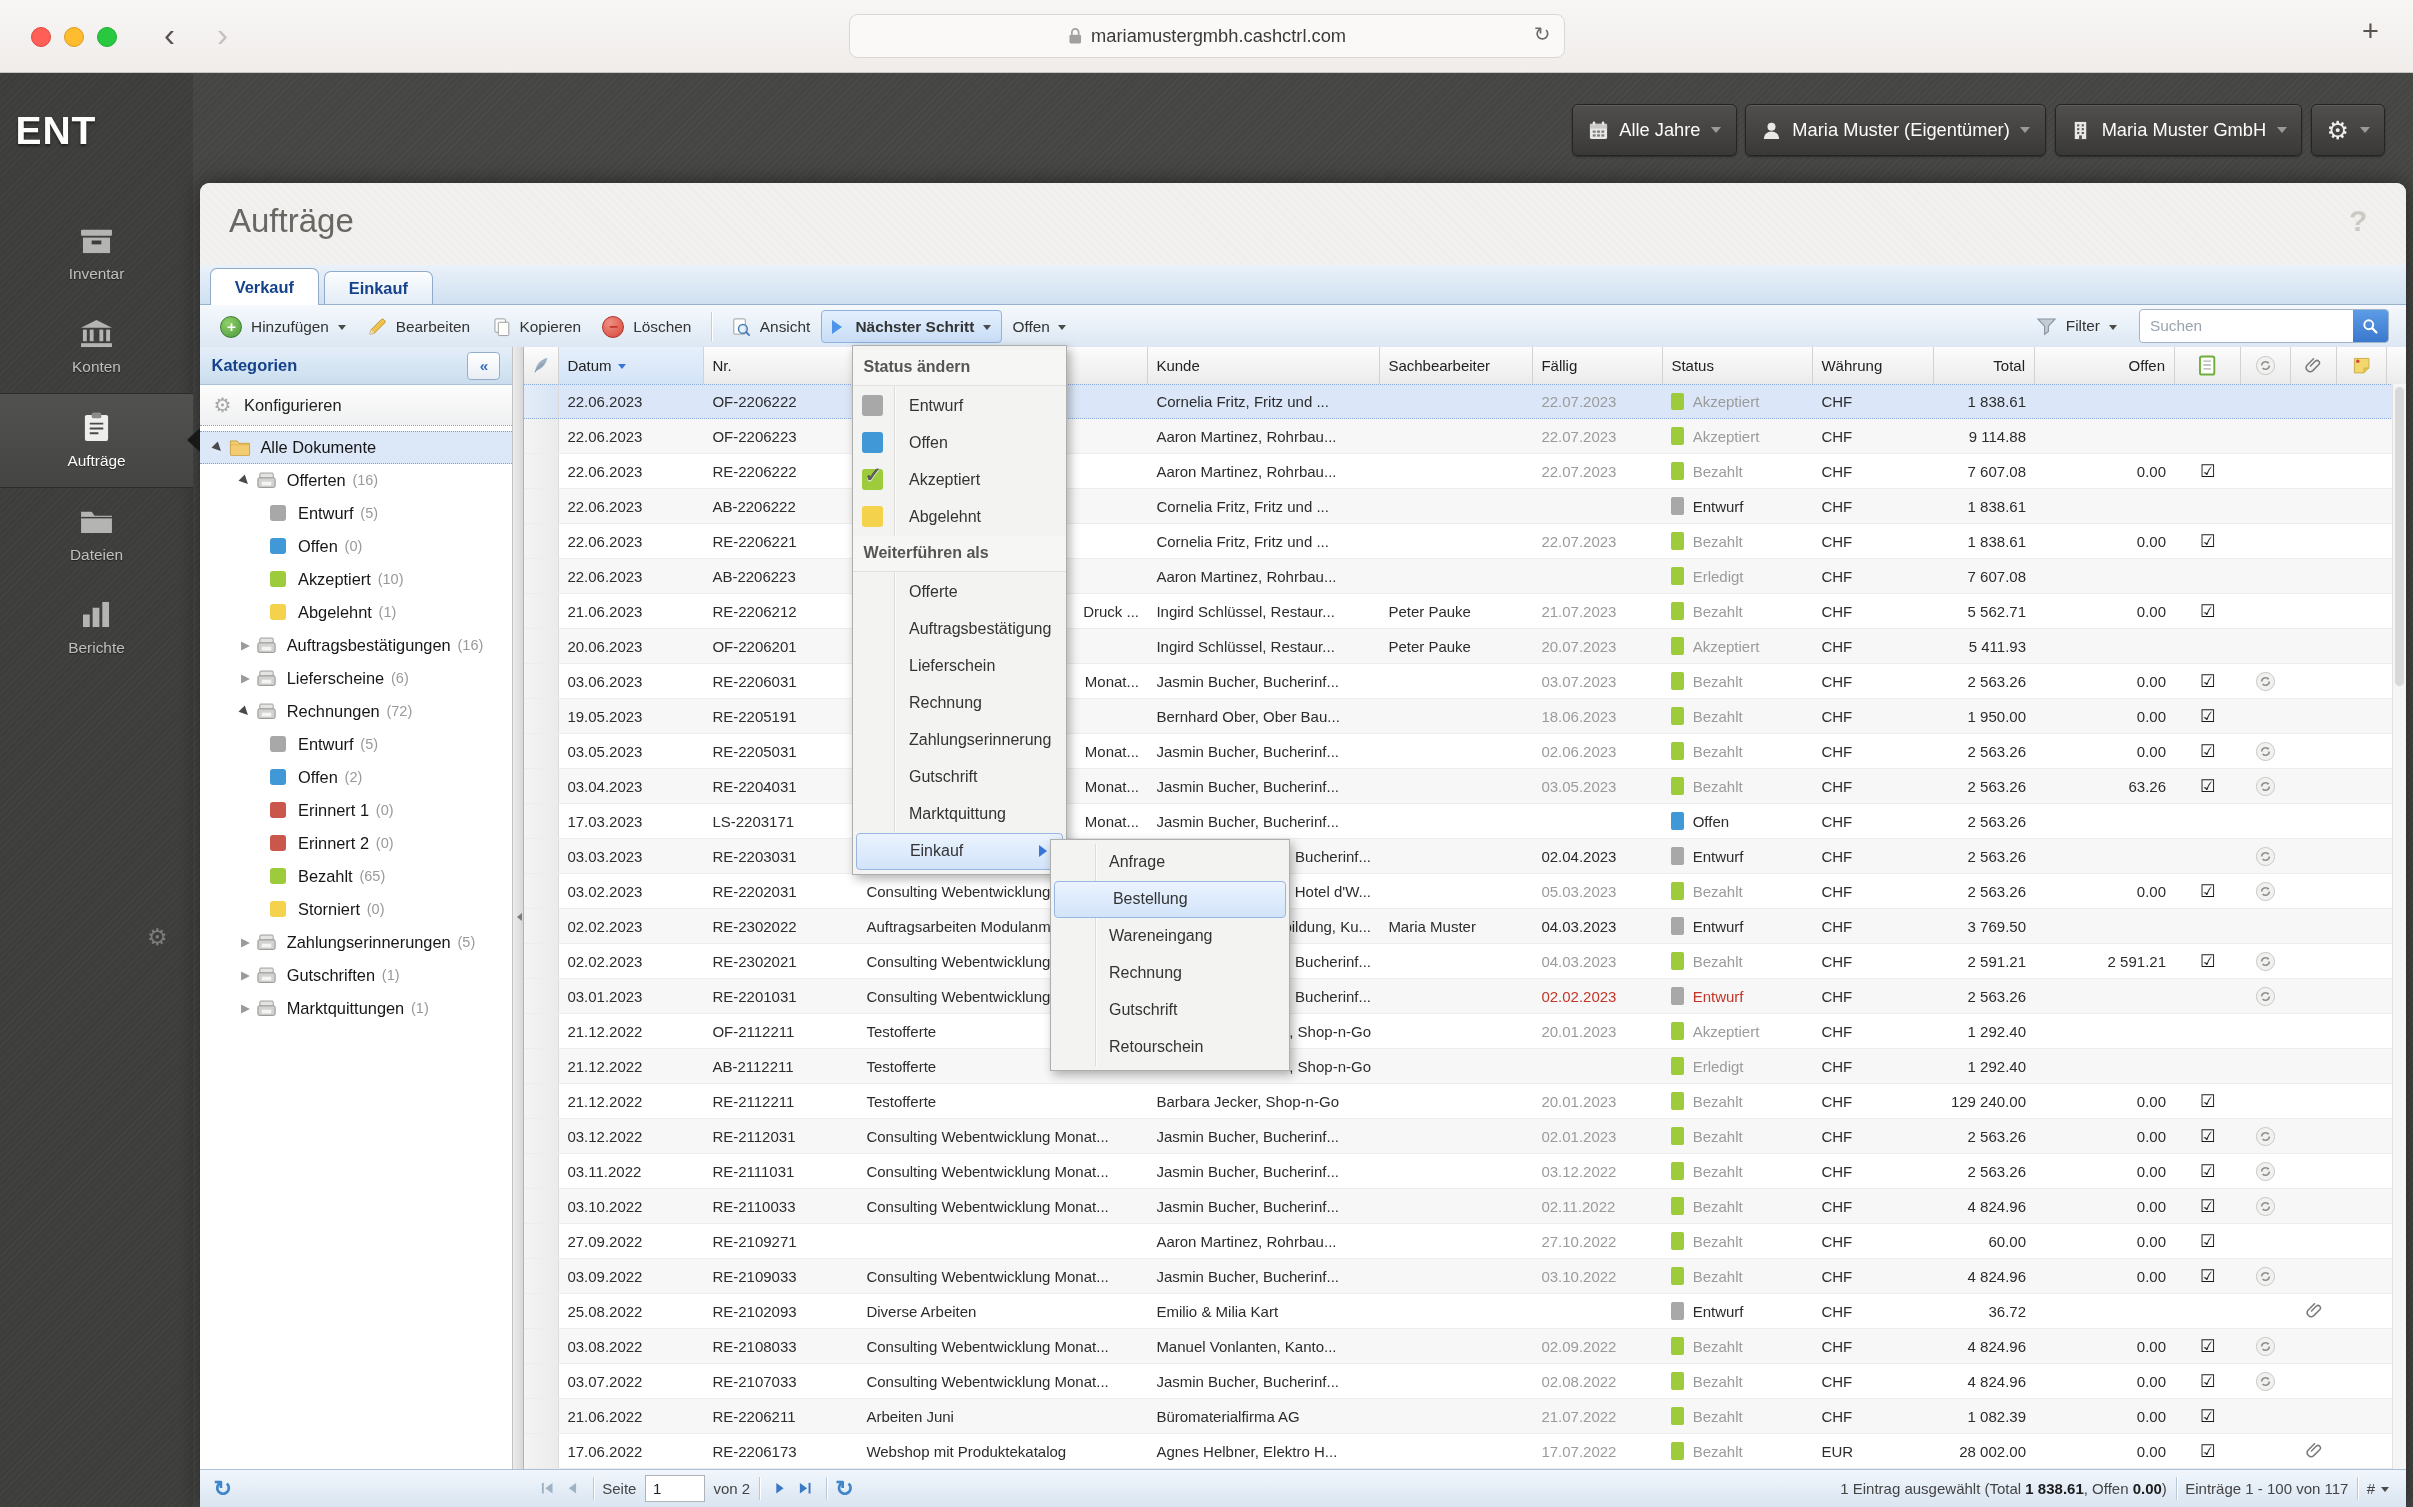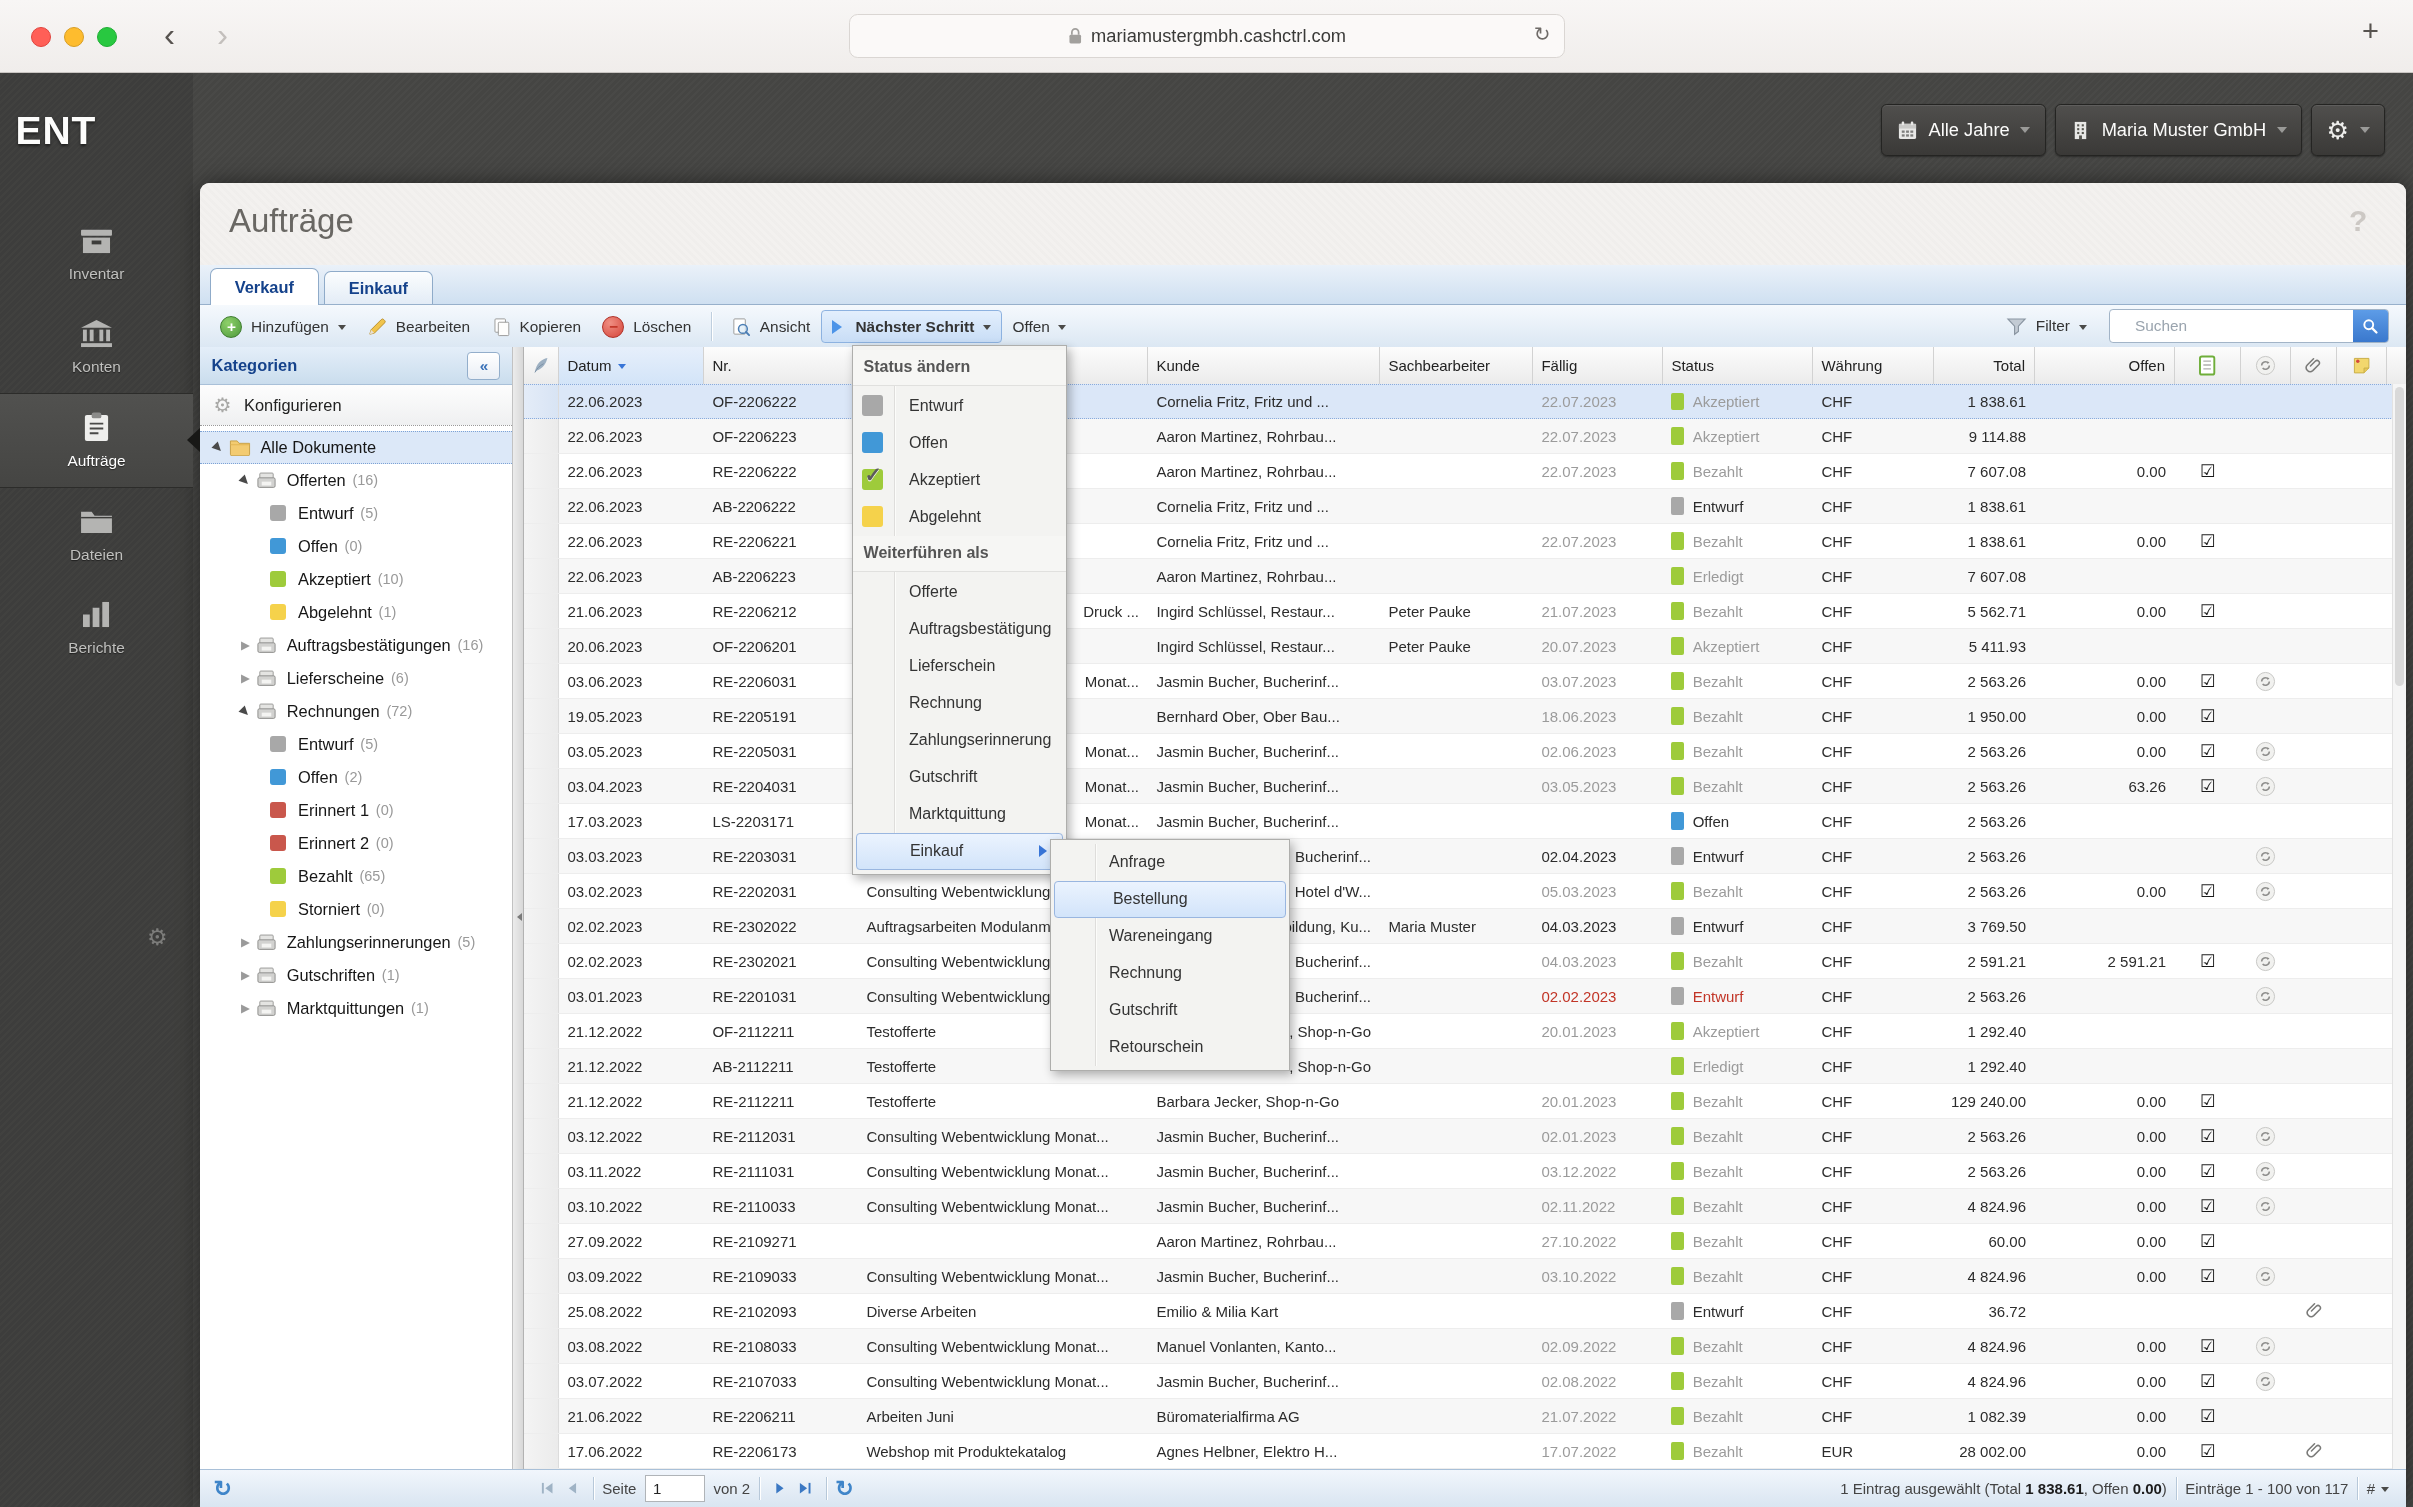--- a/index.html
+++ b/index.html
@@ -56,21 +56,21 @@
        background:linear-gradient(#fbfdfe,#e3ecf6);border:1px solid #8fabc9;border-bottom:none;border-radius:6.8px 6.8px 0 0;margin-right:4.8px;}
   .tab.active{background:#fff;height:36px;margin-bottom:-1px;}
   .toolbar{height:43px;background:linear-gradient(#f5f9fd,#dbe7f3);border-bottom:1px solid #b6c8da;
            display:flex;align-items:center;padding:0 9.7px;font-size:15.4px;color:#333;}
   .tbtn{display:flex;align-items:center;gap:8.7px;padding:6.8px 9.7px;border:1px solid transparent;border-radius:3.9px;white-space:nowrap;}
   .tbtn.pressed{background:linear-gradient(#e3effd,#c8ddf6);border-color:#8db2e0;font-weight:bold;}
   .tcaret{width:0;height:0;border:4.8px solid transparent;border-top:5.8px solid #4a4a48;margin-top:5.8px;}
   .tsep{width:1px;height:29px;background:#bfcfdf;box-shadow:1px 0 0 #fff;margin:0 8.7px;}
   .tool-right{margin-left:auto;display:flex;align-items:center;gap:11.6px;padding-right:7.7px;}
   .searchwrap{display:flex;height:32px;border:1px solid #a2b4c7;border-radius:3.9px;overflow:hidden;background:#fff;}
-  .searchwrap input{border:none;outline:none;width:193px;padding:0 25px;font-size:15.4px;color:#0369a1;font-family:"Liberation Sans",sans-serif;background:transparent;}
+  .searchwrap input{border:none;outline:none;width:193px;padding:0 10px;font-size:15.4px;color:#0369a1;font-family:"Liberation Sans",sans-serif;background:transparent;}
   .searchwrap input::placeholder{color:#9aa4ae;}
   .searchbtn{width:35px;background:linear-gradient(#5d9ce7,#3a78cd);display:flex;align-items:center;justify-content:center;}
   
   .cicn{width:20px;height:20px;border-radius:50%;display:flex;align-items:center;justify-content:center;color:#fff;font-weight:bold;font-size:15.4px;line-height:1;}
   .cicn.green{background:radial-gradient(circle at 35% 30%,#8ed06a,#4e9a3c);border:1px solid #3f7d30;}
   .cicn.red{background:radial-gradient(circle at 35% 30%,#f08f83,#d5453a);border:1px solid #b03229;}
   
   .content{position:absolute;top:164px;left:0;right:0;bottom:37px;display:flex;}
   .cats{width:312px;display:flex;flex-direction:column;background:#fff;}
   .cats-header{height:37px;background:linear-gradient(#e4eef9,#cadded);border-bottom:1px solid #a9c0d8;color:#15428b;
@@ -247,20 +247,30 @@
             <rect x="14" y="15" width="3" height="2.4"></rect>
           </g>
         </svg>
     </span>
     <span>Alle Jahre</span>
     <span class="caret"></span>
   </div>
   <div class="hbtn">
     <span class="hic">
       <svg width="21" height="21" viewBox="0 0 22 22">
+          <circle cx="11" cy="7" r="4.2" fill="#e8e8e6"></circle>
+          <path d="M3 20c0-5 3.6-8 8-8s8 3 8 8z" fill="#e8e8e6"></path>
+        </svg>
+    </span>
+    <span>Maria Muster (Eigentümer)</span>
+    <span class="caret"></span>
+  </div>
+  <div class="hbtn">
+    <span class="hic">
+      <svg width="21" height="21" viewBox="0 0 22 22">
           <rect x="5" y="2" width="12" height="18" fill="#e8e8e6"></rect>
           <g fill="#55554f">
             <rect x="7.5" y="4.5" width="2.2" height="2.2"></rect>
             <rect x="12.3" y="4.5" width="2.2" height="2.2"></rect>
             <rect x="7.5" y="8.5" width="2.2" height="2.2"></rect>
             <rect x="12.3" y="8.5" width="2.2" height="2.2"></rect>
             <rect x="7.5" y="12.5" width="2.2" height="2.2"></rect>
             <rect x="12.3" y="12.5" width="2.2" height="2.2"></rect>
             <rect x="9.5" y="16.2" width="3" height="3.8"></rect>
           </g>

